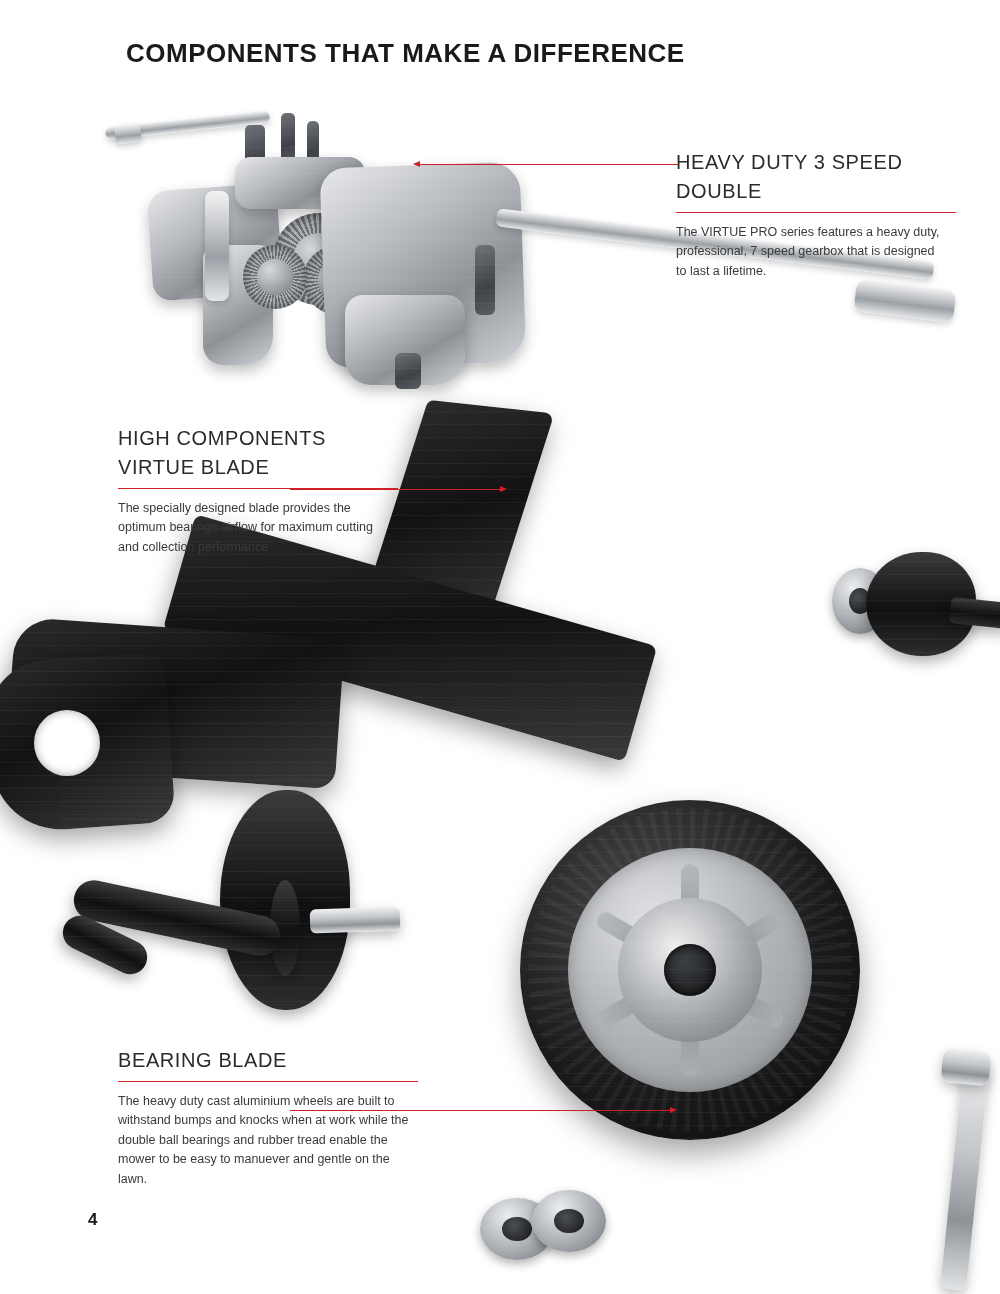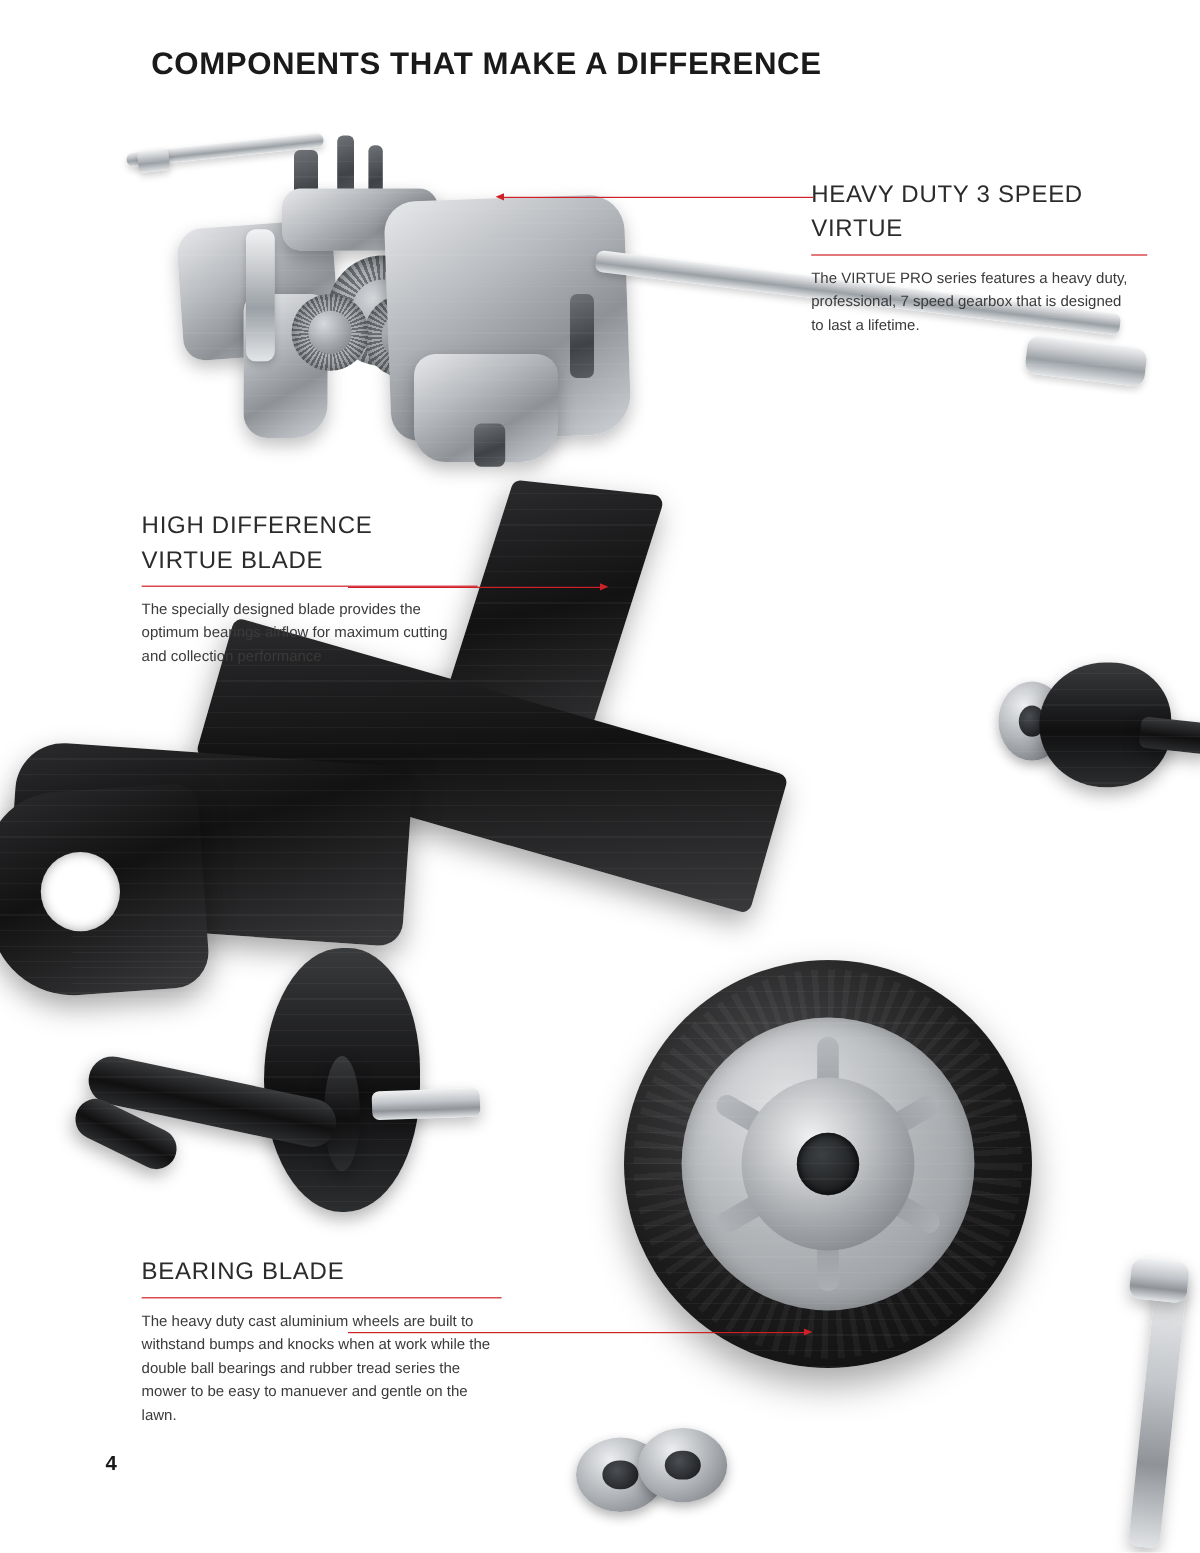--- a/index.html
+++ b/index.html
@@ -285,36 +285,36 @@
 
   <div class="art" id="art-shaft" style="left:930px; top:1060px; width:90px; height:240px;">
     <div class="axle-metal" style="left:22px; top:0px; width:26px; height:230px; transform:rotate(6deg);"></div>
     <div class="axle-metal" style="left:12px; top:-10px; width:48px; height:34px; transform:rotate(6deg); border-radius:10px;"></div>
   </div>
 
   <div class="page-title">COMPONENTS  THAT MAKE A DIFFERENCE</div>
 
   <div class="callout" id="callout-gearbox" style="left:676px; top:100px; width:280px;margin-top:48px;">
     <div class="hl">HEAVY DUTY 3 SPEED</div>
-    <div class="hl">VIRTUE</div>
+    <div class="hl">DOUBLE</div>
     <div class="rule"></div>
     <div class="body">The VIRTUE PRO series features a heavy duty, professional, 7 speed gearbox that is designed to last a lifetime.</div>
   </div>
   <div class="leader" style="left:420px; top:164px; width:258px;"></div>
 
   <div class="callout" id="callout-blade" style="left:118px; top:424px; width:280px;">
-    <div class="hl">HIGH DIFFERENCE</div>
+    <div class="hl">HIGH COMPONENTS</div>
     <div class="hl">VIRTUE BLADE</div>
     <div class="rule"></div>
     <div class="body">The specially designed blade provides the optimum bearings airflow for maximum cutting and collection performance</div>
   </div>
   <div class="leader right" style="left:290px; top:489px; width:210px;"></div>
 
   <div class="callout" id="callout-wheels" style="left:118px; top:1046px; width:300px;">
     <div class="hl">BEARING BLADE</div>
     <div class="rule"></div>
-    <div class="body" style="max-width:300px;">The heavy duty cast aluminium wheels are built to withstand bumps and knocks when at work while the double ball bearings and rubber tread series the mower to be easy to manuever and gentle on the lawn.</div>
+    <div class="body" style="max-width:300px;">The heavy duty cast aluminium wheels are built to withstand bumps and knocks when at work while the double ball bearings and rubber tread enable the mower to be easy to manuever and gentle on the lawn.</div>
   </div>
   <div class="leader right" style="left:290px; top:1110px; width:380px;"></div>
 
   <div class="page-number">4</div>
 
 </div>
 
 </body></html>

